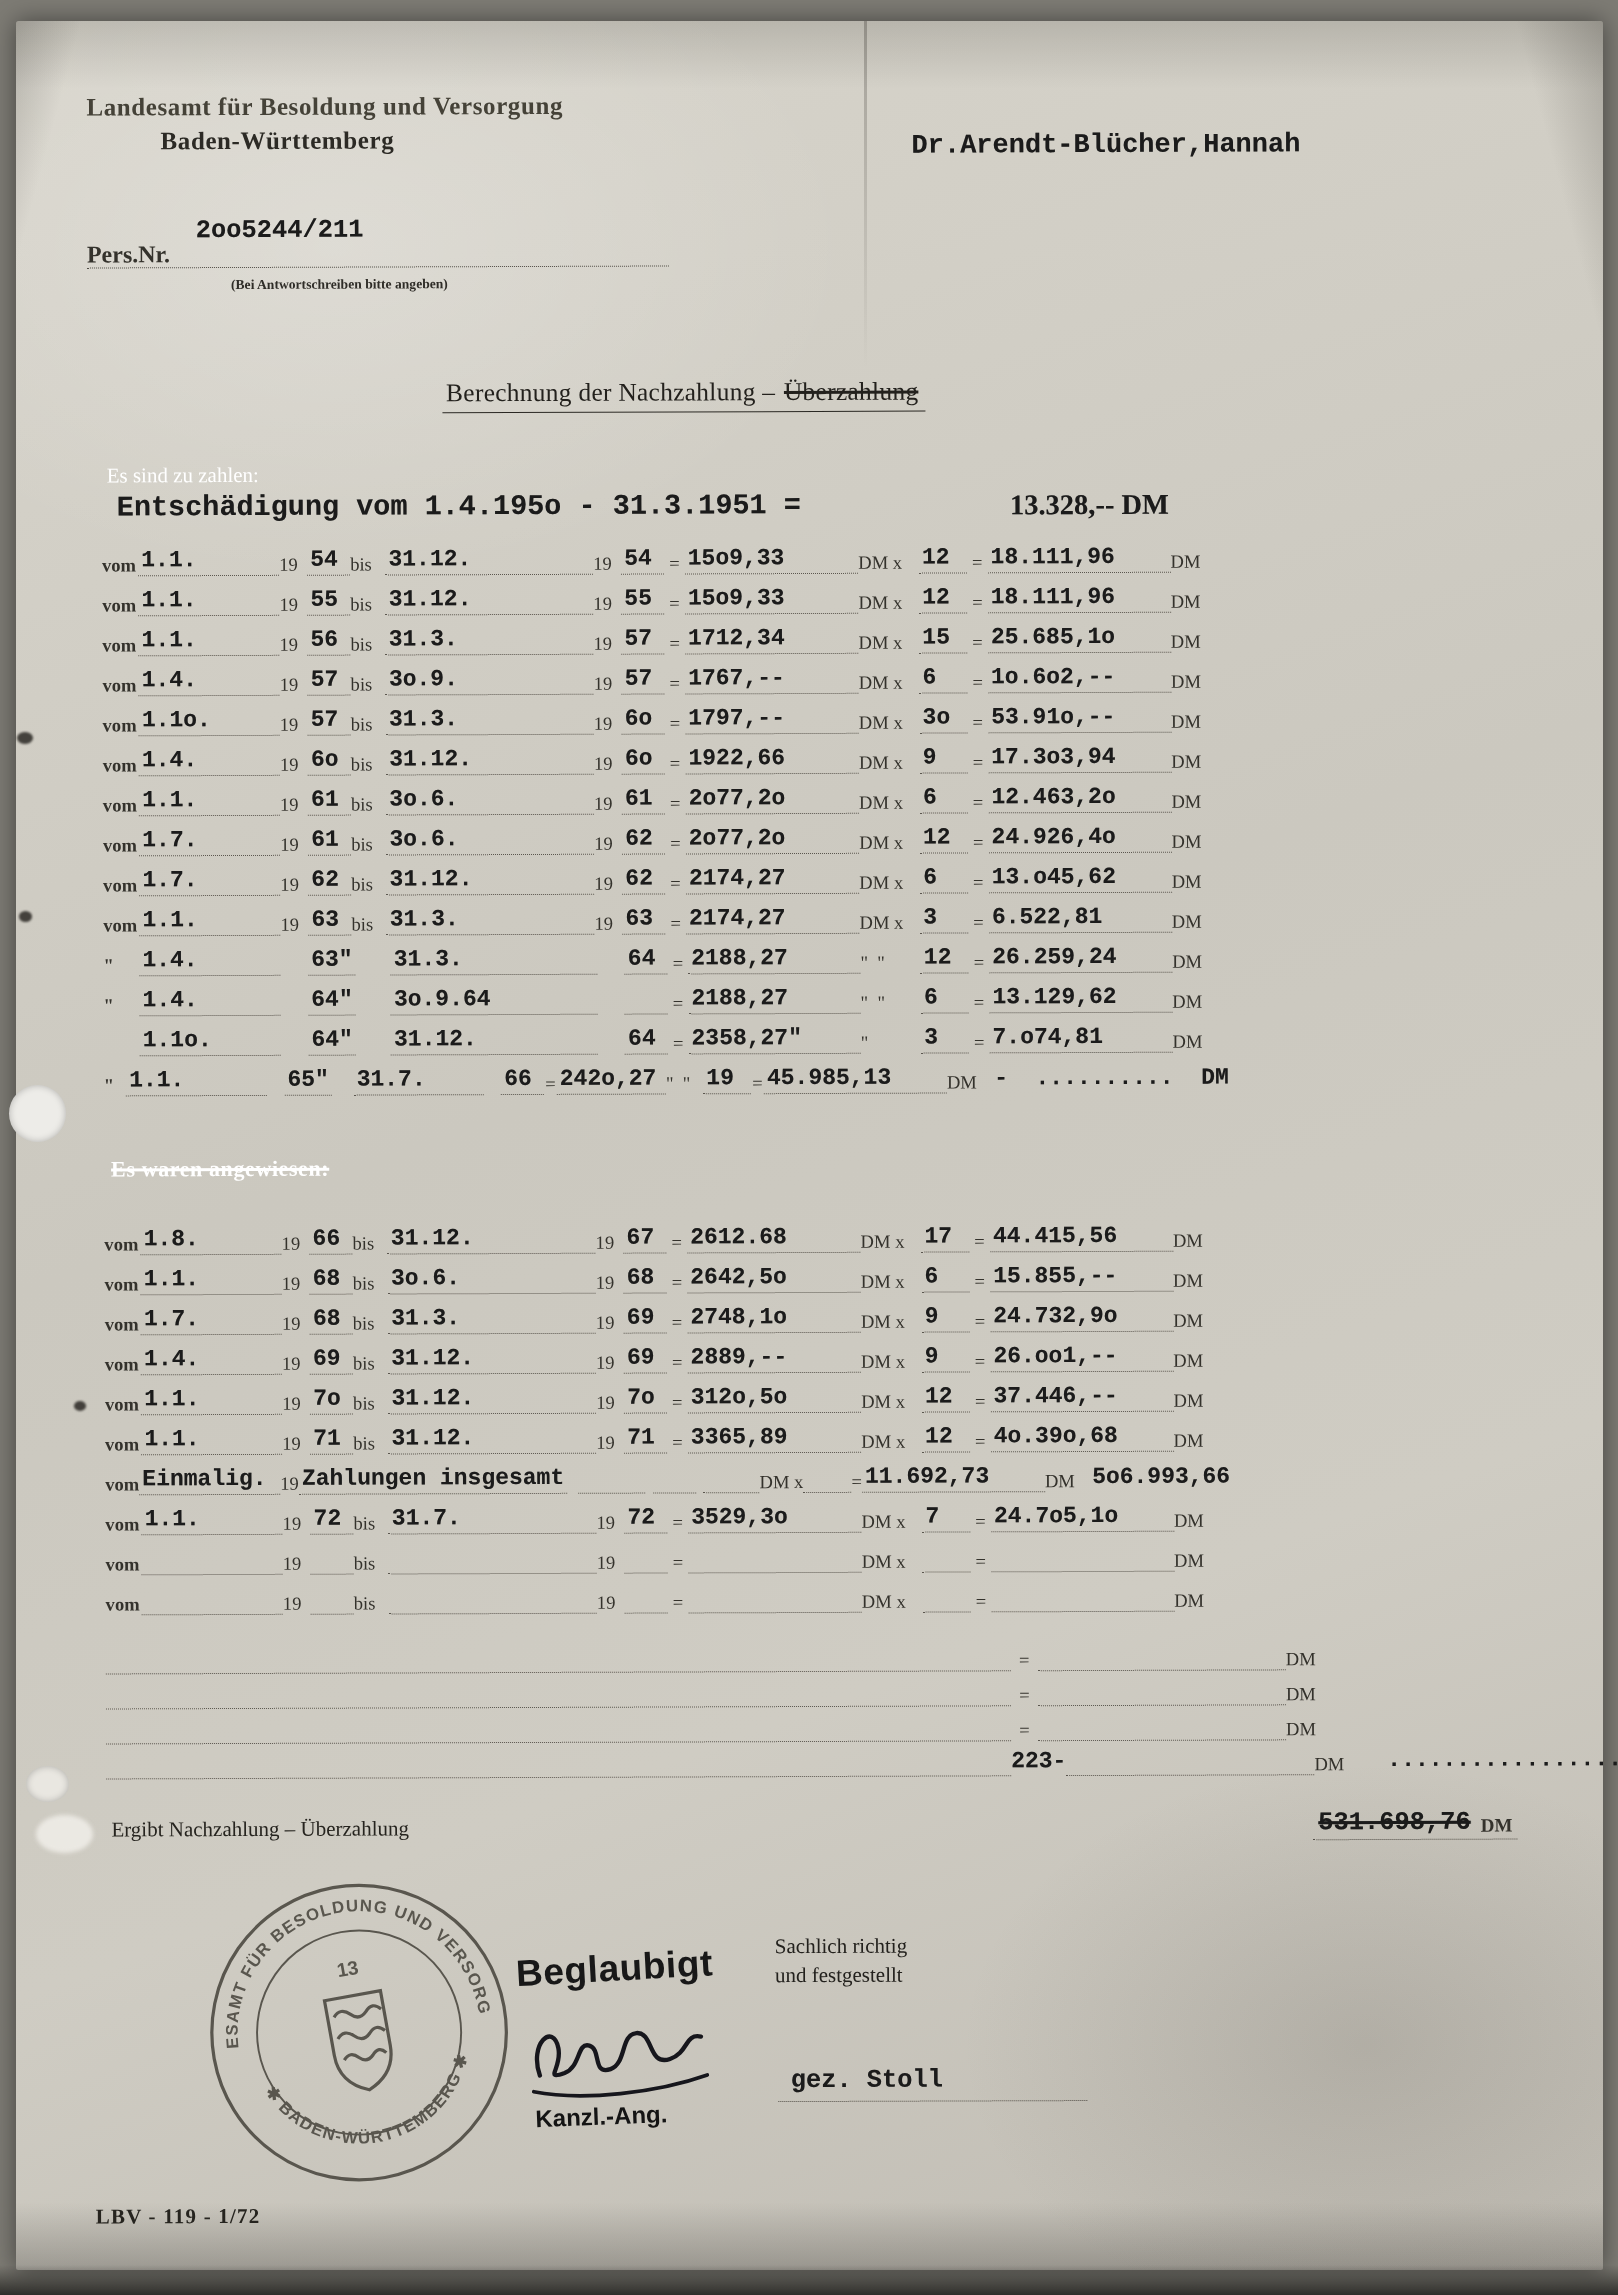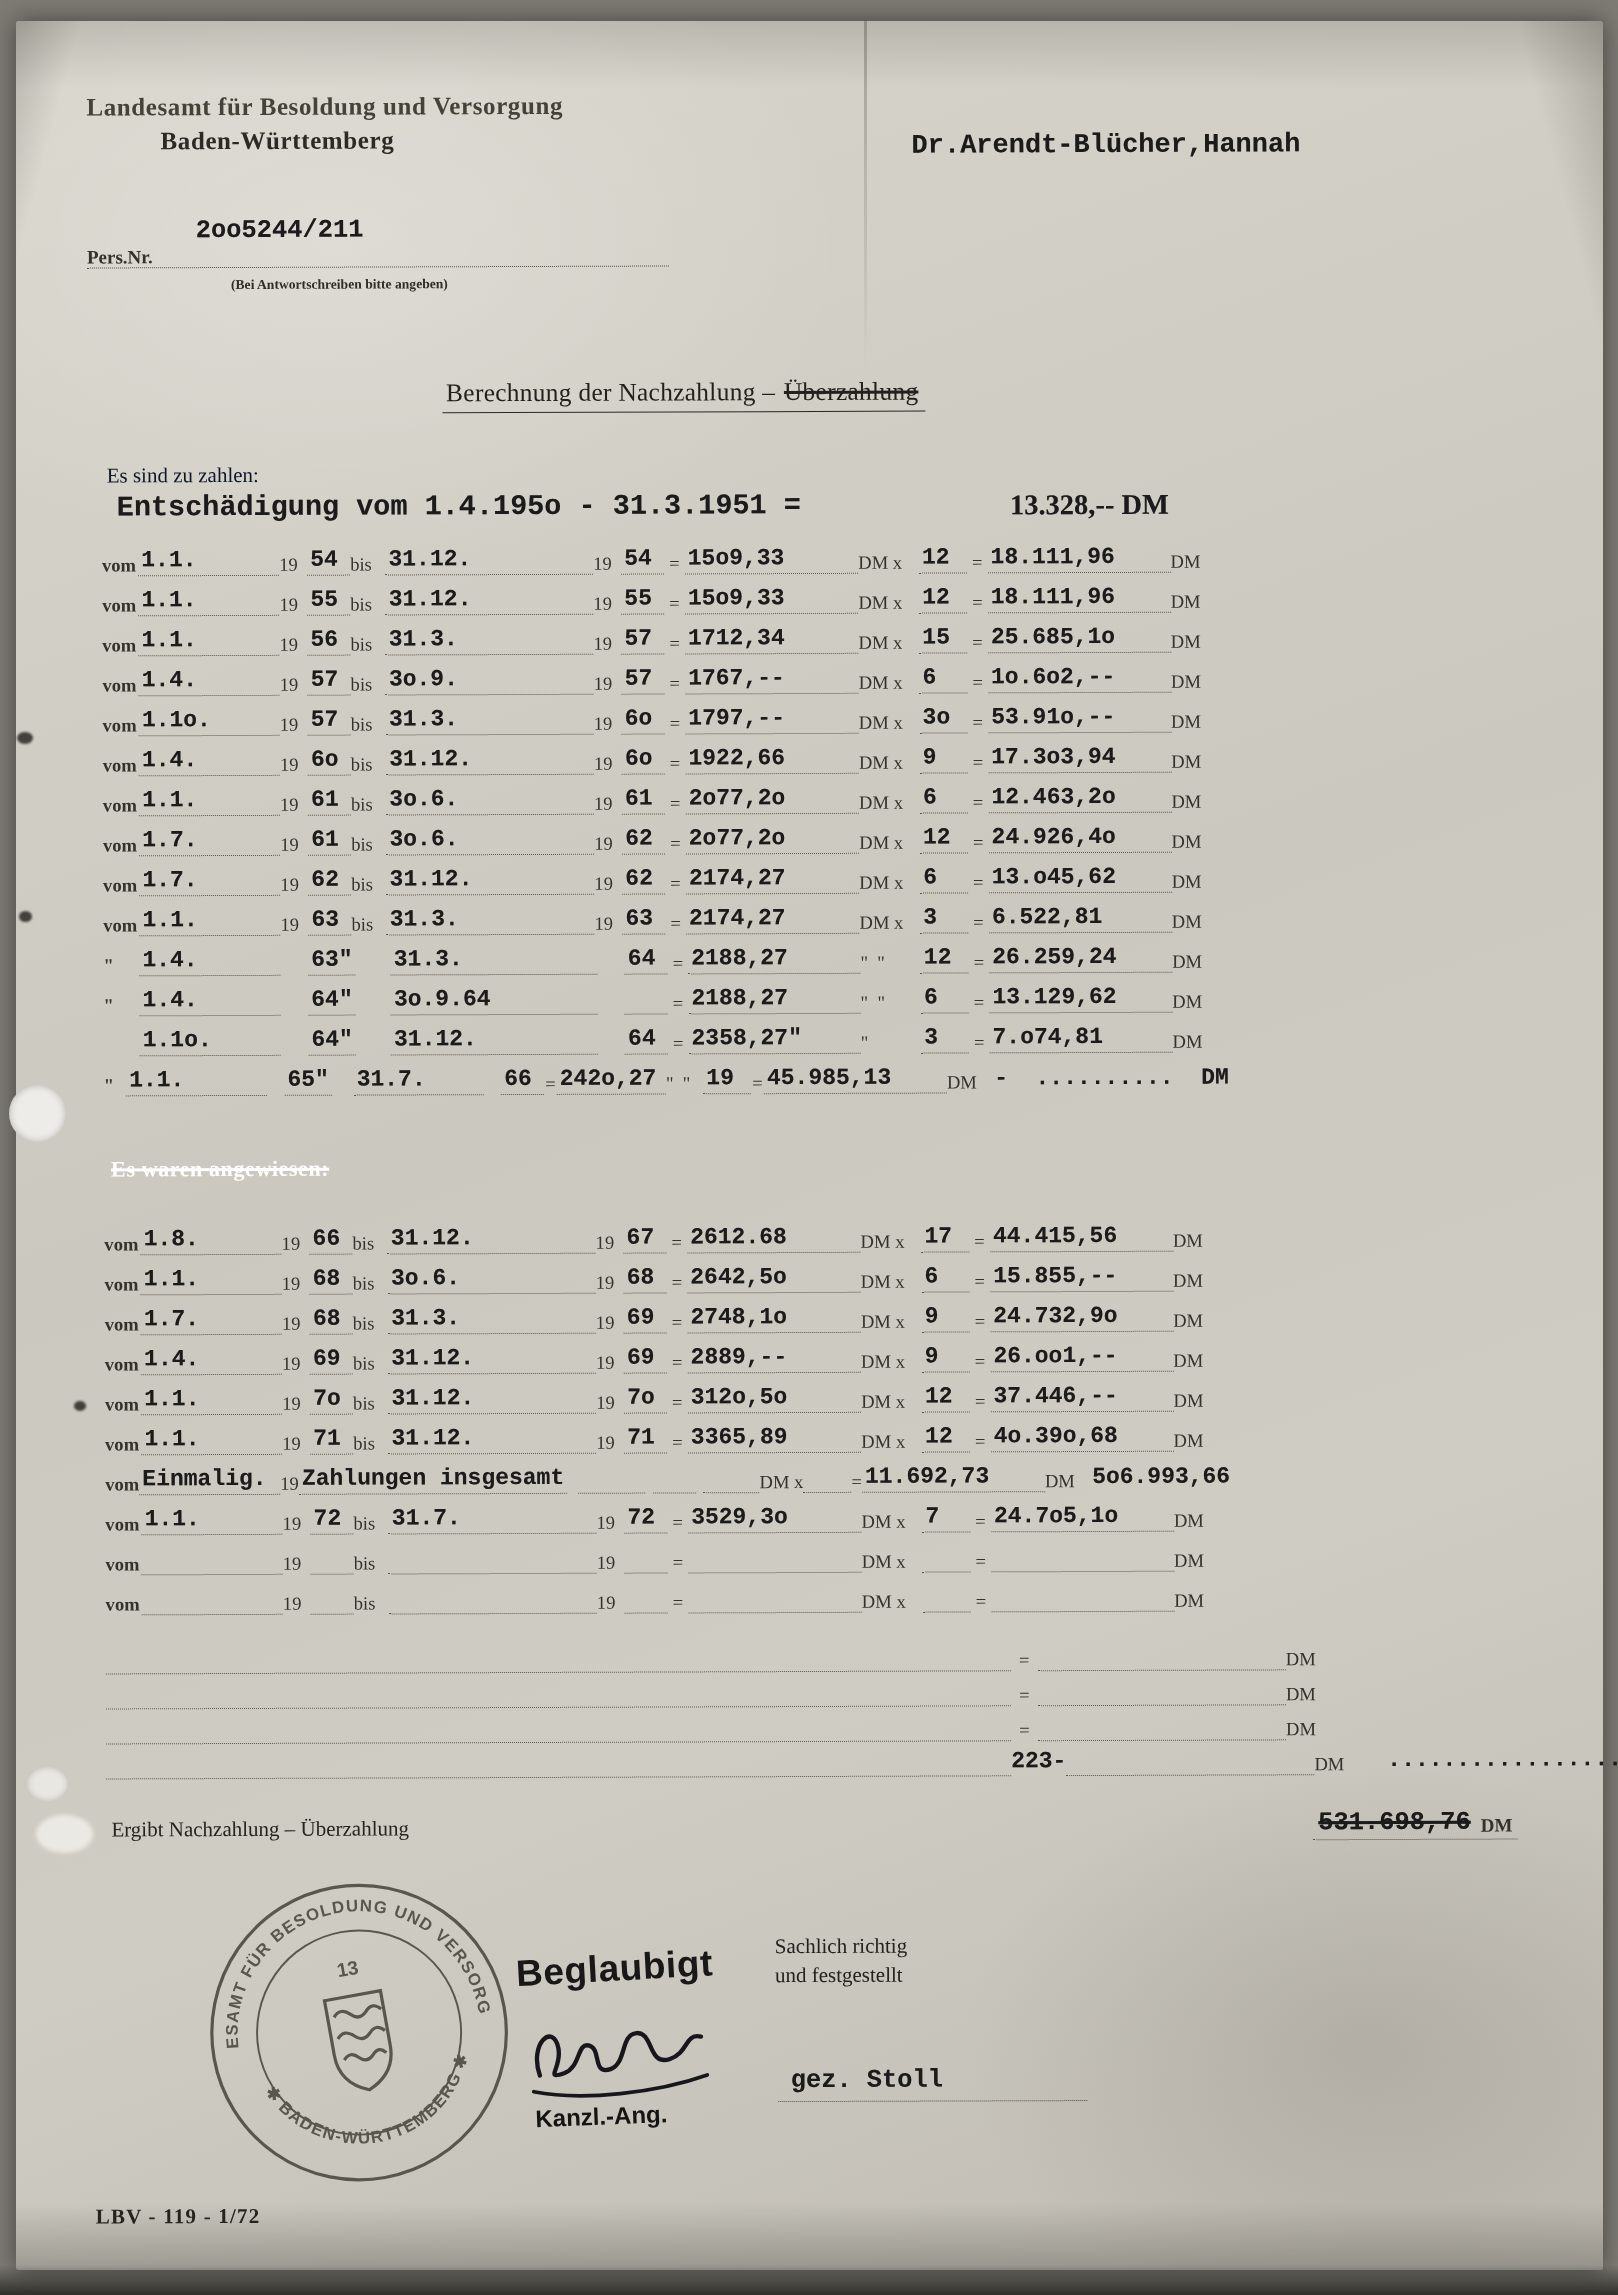--- a/index.html
+++ b/index.html
@@ -35,31 +35,31 @@
 
   
   .agency-line1{left:86px;top:92px;font-weight:bold;font-size:25px;color:#454238;letter-spacing:0.6px;}
   .agency-line2{left:160px;top:126px;font-weight:bold;font-size:25px;color:#2c2a25;letter-spacing:0.6px;}
   .recipient{left:911px;top:133px;font-size:27px;}
   .persnr-value{left:195px;top:216px;font-size:25.4px;}
   .persnr-line{
     left:86px;top:230px;width:582px;display:flex;align-items:flex-end;
     border-bottom:1.9px dotted rgba(55,52,45,.85);height:36px;box-sizing:border-box;
   }
-  .persnr-label{font-weight:bold;font-size:19px;padding-bottom:1.2px;}
+  .persnr-label{font-weight:bold;font-size:24px;padding-bottom:1.2px;}
   .persnr-note{left:230px;top:276px;font-weight:bold;font-size:13.6px;color:#2f2d28;}
 
   
   .title{
     left:441px;top:379px;font-size:25.4px;color:#23211d;letter-spacing:0.3px;white-space:nowrap;
     border-bottom:1.9px solid #2a2823;padding:0 7.4px 6.2px 3.7px;
   }
   .title .struck{text-decoration:line-through;text-decoration-thickness:2.5px;margin-left:8.7px;}
 
-  .zu{left:105px;top:463px;font-size:21px;color:#0f172a;font-family:Liberation Serif, serif;}
+  .zu{left:105px;top:463px;font-size:21px;color:#ffffff;font-family:Liberation Serif, serif;}
   .entsch{left:115px;top:492px;display:flex;align-items:flex-end;}
   .entsch .typed{font-size:28.5px;}
   .entsch .val{margin-left:209px;font-family:Liberation Serif, serif;}
 
   
   .rows{width:1125px;}
   .rows1{left:100px;top:534px;}
   .rows2{left:100px;top:1213px;}
   .row{display:flex;align-items:flex-end;height:40px;}
   .slot{

